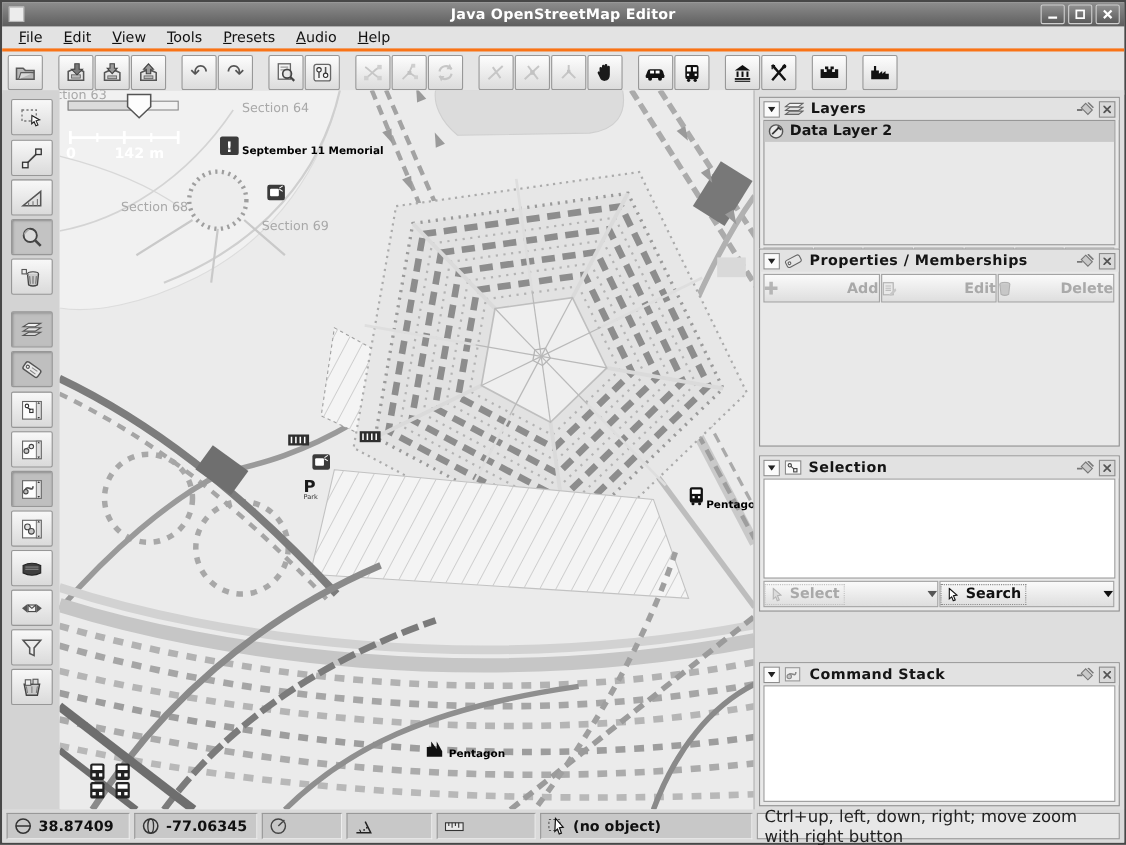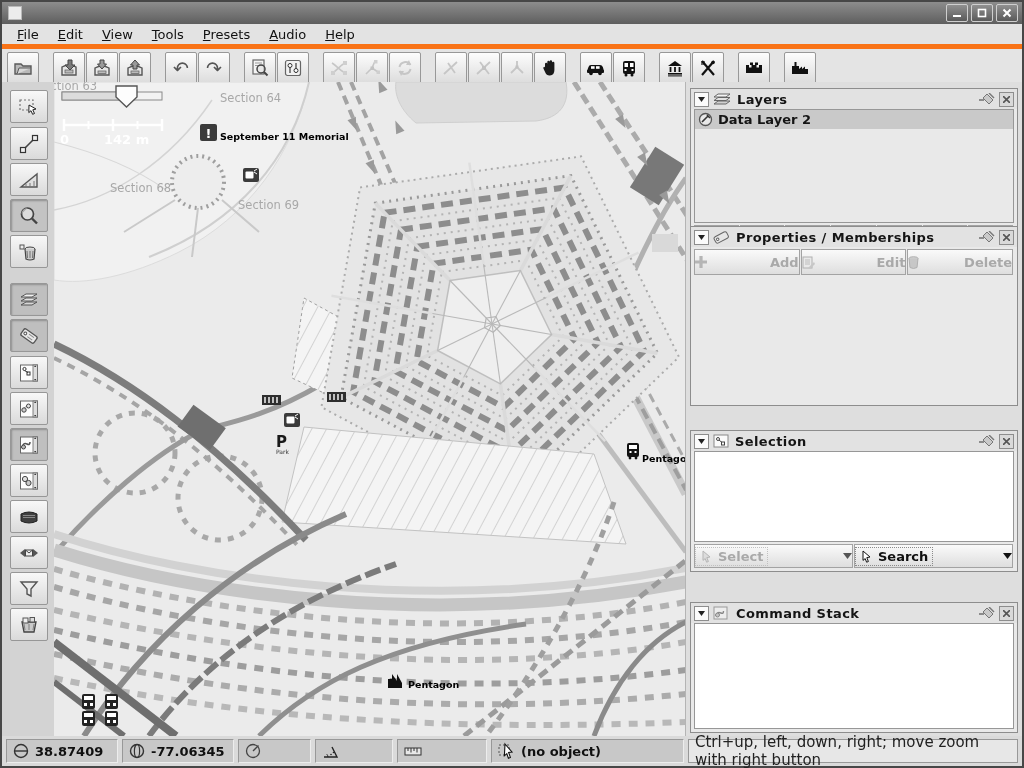--- a/index.html
+++ b/index.html
@@ -7,21 +7,21 @@
   .window{position:absolute;inset:0;border:2px solid #474747;background:#e4e4e4;box-sizing:border-box}
 
   
   .titlebar{position:relative;height:22px;background:linear-gradient(#8d8d8d,#5e5e5e);display:flex;align-items:center}
   .win-icon{width:12px;height:12px;background:#ececec;border:1px solid #b9b9b9;margin-left:6px;z-index:2}
   .titlebar .title{position:absolute;left:0;right:0;text-align:center;color:#fff;font-weight:bold;font-size:13px;letter-spacing:.2px}
   .win-controls{position:absolute;right:4px;top:2px;display:flex;gap:3px}
   .wbtn{width:20px;height:16px;background:linear-gradient(#909090,#5a5a5a);border:1px solid #cfcfcf;border-radius:2px;display:flex;align-items:center;justify-content:center}
 
   
-  .menubar{height:20px;background:#e3e3e3;border-bottom:5px solid #f97316;display:flex;align-items:center;padding-left:6px}
+  .menubar{height:20px;background:#e3e3e3;border-bottom:3px solid #f97316;display:flex;align-items:center;padding-left:6px}
   .menu-item{display:inline-block;padding:2px 10px 2px 9px;font-size:13px;color:#111;cursor:default}
   .menu-item::first-letter{text-decoration:underline}
 
   
   .toolbar{height:38px;background:#e4e4e4;border-bottom:1px solid #bdbdbd;display:flex;align-items:center;padding-left:5px}
   .tgroup{display:flex;margin-right:13px}
   .tbtn{width:30px;height:30px;border:1px solid #989898;border-radius:2px;background:linear-gradient(#fdfdfd,#dcdcdc);
     display:flex;align-items:center;justify-content:center;margin-right:1px;font-size:19px;color:#555;line-height:1}
   .tbtn.dis{color:#c6c6c6}
   .tbtn svg{display:block}
@@ -67,20 +67,21 @@
     padding:0 6px;font-weight:bold;font-size:13px;color:#101010;box-sizing:border-box}
   .seg.help{flex:1;background:#e7e7e7;border-color:#989898;font-weight:normal;font-size:15px;color:#222}
 </style>
 </head>
 <body>
 
 <div class="window">
 
   <div class="titlebar">
     <div class="win-icon"></div>
+    <div class="title">Java OpenStreetMap Editor</div>
     <div class="win-controls">
       <div class="wbtn">
           <svg width="10" height="10">
             <line x1="1" y1="8" x2="9" y2="8" stroke="#fff" stroke-width="2"></line>
           </svg>
         </div>
       <div class="wbtn">
           <svg width="10" height="10">
             <rect x="1.5" y="1.5" width="7" height="7" fill="none" stroke="#fff" stroke-width="1.6"></rect>
           </svg>
@@ -734,21 +735,21 @@
           <div class="pbtn">
               <svg width="11" height="13">
                 <ellipse cx="5.5" cy="2.5" rx="4.5" ry="1.8" fill="#cfcfcf" stroke="#b0b0b0"></ellipse>
                 <path d="M1 2.5 L2 11.5 Q5.5 13.5 9 11.5 L10 2.5" fill="#c7c7c7" stroke="#b0b0b0"></path>
               </svg>
               <span>Delete</span>
             </div>
         </div>
       </div>
 
-      <div class="panel" style="top:348px;height:142px">
+      <div class="panel" style="top:332px;height:142px">
         <div class="phead">
           <div class="sqbtn">
               <svg width="7" height="5">
                 <polygon points="0,0 7,0 3.5,5" fill="#222"></polygon>
               </svg>
             </div>
           <svg width="16" height="14">
               <rect x="1" y="1" width="14" height="12" fill="#fafafa" stroke="#888"></rect>
               <circle cx="5" cy="5" r="1.5" fill="none" stroke="#444"></circle>
               <rect x="8.5" y="8" width="3" height="3" fill="none" stroke="#444"></rect>

